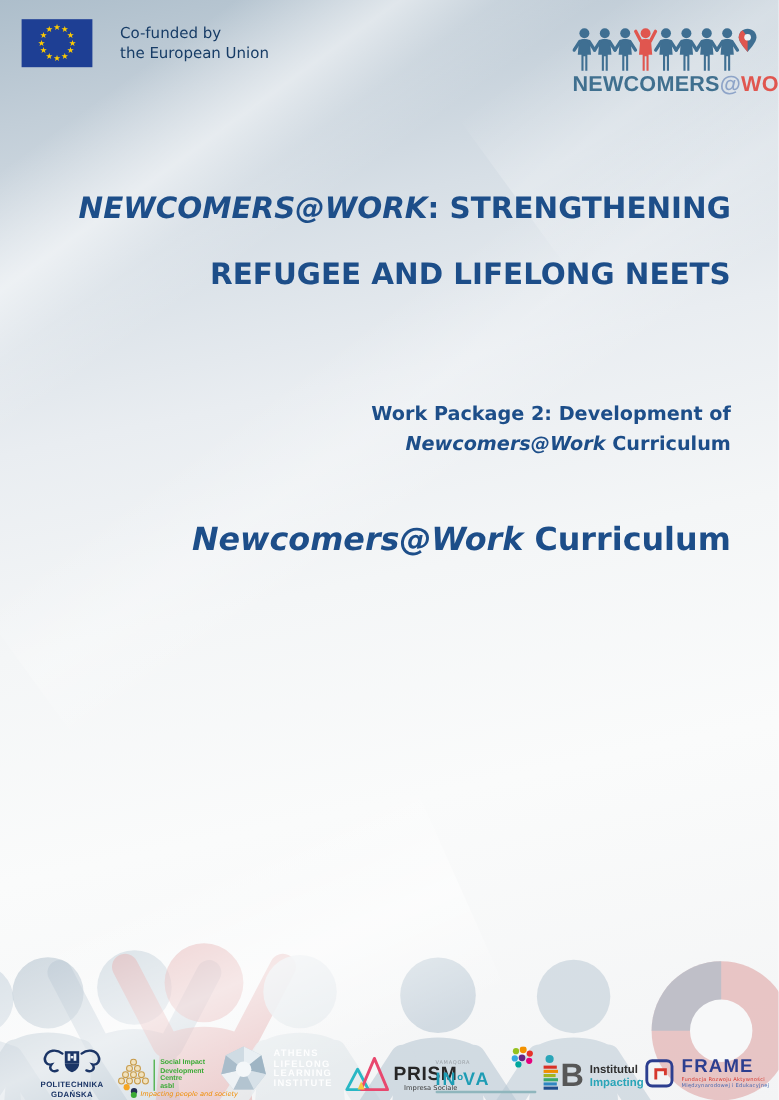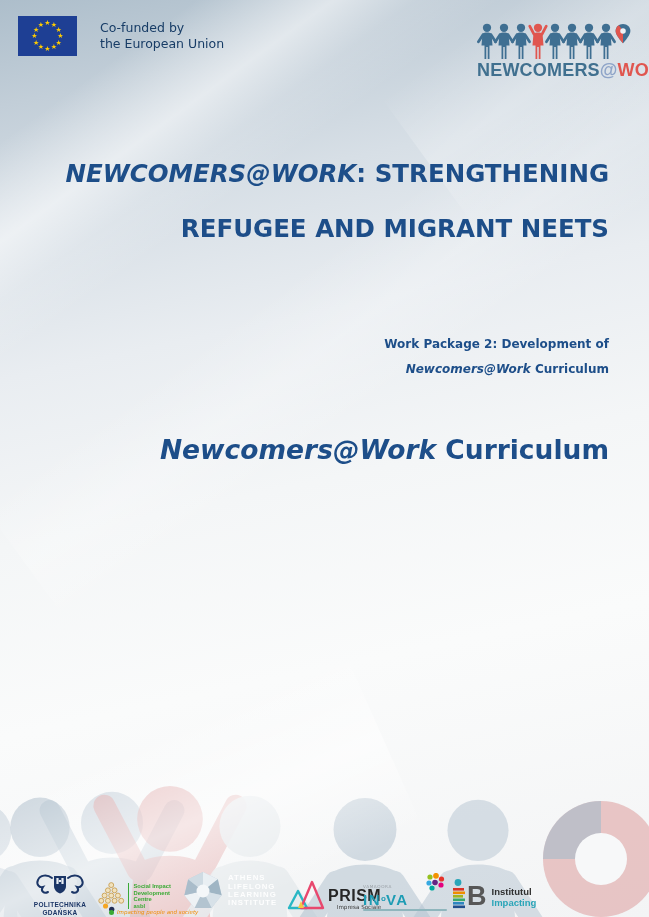--- a/index.html
+++ b/index.html
@@ -46,21 +46,21 @@
   .brand{position:absolute;right:14px;top:20px;width:158px;text-align:center;}
   .brand-figures{display:block;margin:0 auto;}
   .brand-word{font-size:18px;font-weight:bold;letter-spacing:.2px;margin-top:-2px;
     font-family:"Liberation Sans",sans-serif;}
   .bw-n{color:#40708f;} .bw-a{color:#8ea4c8;} .bw-w{color:#e0564f;}
 
   
   .centered{position:absolute;left:40px;right:40px;text-align:right;margin:0;}
   .it{font-style:italic;}
   .title{top:160px;font-size:24.5px;line-height:27.5px;font-weight:bold;color:#1d4e89;}
-  .wp{top:332px;font-size:12px;line-height:25px;font-weight:bold;color:#1d4e89;}
+  .wp{top:332px;font-size:16px;line-height:25px;font-weight:bold;color:#1d4e89;}
   .guide{top:434px;font-size:26.5px;line-height:31px;font-weight:bold;color:#1d4e89;}
 
   
   .silhouettes{position:absolute;left:0;right:0;bottom:0;height:140px;overflow:hidden;}
   .silhouettes svg{display:block;}
 
   
   .partners{position:absolute;left:0;right:0;bottom:0;height:56px;}
   .partner{position:absolute;}
   .p-pg{left:20px;bottom:1px;width:80px;text-align:center;}
@@ -177,21 +177,21 @@
         <path d="M0,0 C-5.2,0 -9,3.8 -9,8.6 C-9,13.2 -3.5,19.5 0,23.5 C3.5,19.5 9,13.2 9,8.6 C9,3.8 5.2,0 0,0 Z" fill="#3f6f92"></path>
         <path d="M0,23.5 C-3.5,19.5 -9,13.2 -9,8.6 C-9,5.6 -7.4,2.9 -5,1.5 L0,8.6 Z" fill="#e0564f"></path>
         <circle cx="0" cy="8.6" r="3.4" fill="#eef2f6"></circle>
       </g>
     </svg>
     <div class="brand-word">
       <span class="bw-n">NEWCOMERS</span><span class="bw-a">@</span><span class="bw-w">WORK</span>
     </div>
   </div>
 
-  <h1 class="centered title"><span class="it">NEWCOMERS@WORK</span><span>: STRENGTHENING</span><br><br><span>REFUGEE AND MIGRANT NEETS</span></h1>
+  <h1 class="centered title"><span class="it">NEWCOMERS@WORK</span><span>: STRENGTHENING</span><br><br><span>REFUGEE AND LIFELONG NEETS</span></h1>
   <h2 class="centered wp"><span>Work Package 2: Development of</span><br><span class="it">Newcomers@Work</span><span> Curriculum</span></h2>
   <h2 class="centered guide"><span class="it">Newcomers@Work</span><span> Curriculum</span><br></h2>
 
   <div class="partners">
 
     <div class="partner p-pg">
       <svg width="70" height="28" viewBox="0 0 70 28" style="display:block;margin:0 auto">
         <rect x="29" y="3" width="12" height="10" fill="#1b3566"></rect>
         <path d="M29,13 h12 c0,4 -3,6.5 -6,7.5 c-3,-1 -6,-3.5 -6,-7.5 Z" fill="#1b3566"></path>
         <rect x="31.4" y="5" width="2.2" height="6" fill="#e8edf3"></rect>
@@ -295,15 +295,26 @@
         <rect x="1" y="24" width="11" height="2.6" fill="#2e86c1"></rect>
         <rect x="1" y="27.5" width="12" height="2.6" fill="#214e8c"></rect>
       </svg>
       <span class="ib-b">B</span>
       <div class="ib-lines">
         <div class="ib-l1">Institutul</div>
         <div class="ib-l2">Impacting</div>
       </div>
     </div>
 
+    <div class="partner p-frame">
+      <svg width="26" height="26" viewBox="0 0 26 26">
+        <rect x="2" y="2" width="21" height="21" rx="4.5" fill="none" stroke="#2c3e8f" stroke-width="2.4"></rect>
+        <path d="M9.5,17.5 L9.5,9.5 L17.5,9.5 L17.5,14" fill="none" stroke="#d6382e" stroke-width="2.4"></path>
+      </svg>
+      <div>
+        <div class="frame-name">FRAME</div>
+        <div class="frame-sub red">Fundacja Rozwoju Aktywności</div>
+        <div class="frame-sub blue">Międzynarodowej i Edukacyjnej</div>
+      </div>
+    </div>
 
   </div>
 </div>
 
 </body></html>

